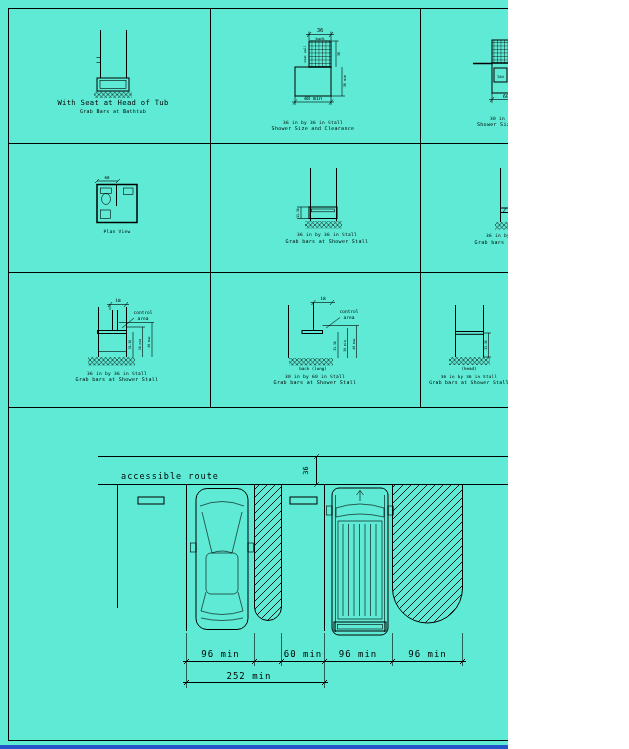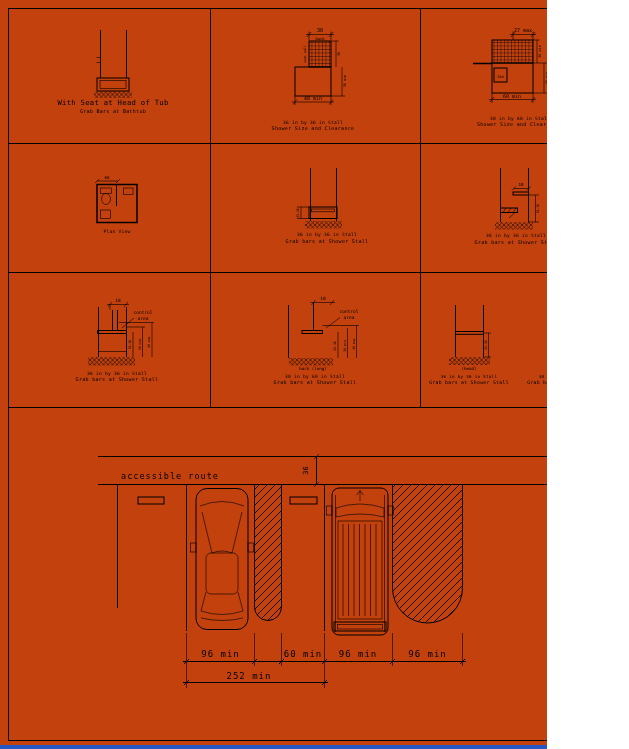--- a/index.html
+++ b/index.html
@@ -1,16 +1,16 @@
 <!DOCTYPE html>
 <html><head>
 <meta charset="utf-8">
 <style>
   html,body{margin:0;padding:0;background:#ffffff;}
-  #stage{position:relative;width:547px;height:749px;background:#c2410c;overflow:hidden;}
+  #stage{position:relative;width:508px;height:749px;background:#5eead4;overflow:hidden;}
   svg{position:absolute;left:0;top:0;}
   .ln{stroke:#000;stroke-width:1;fill:none;}
   .thk{stroke:#000;stroke-width:1.5;fill:none;}
   .thin{stroke:#000;stroke-width:0.6;fill:none;}
   text{font-family:"DejaVu Sans Mono","Liberation Mono",monospace;fill:#000;text-anchor:middle;}
   .cap{letter-spacing:0.3px;}
   .big{letter-spacing:1px;}
 </style>
 </head>
 <body>

